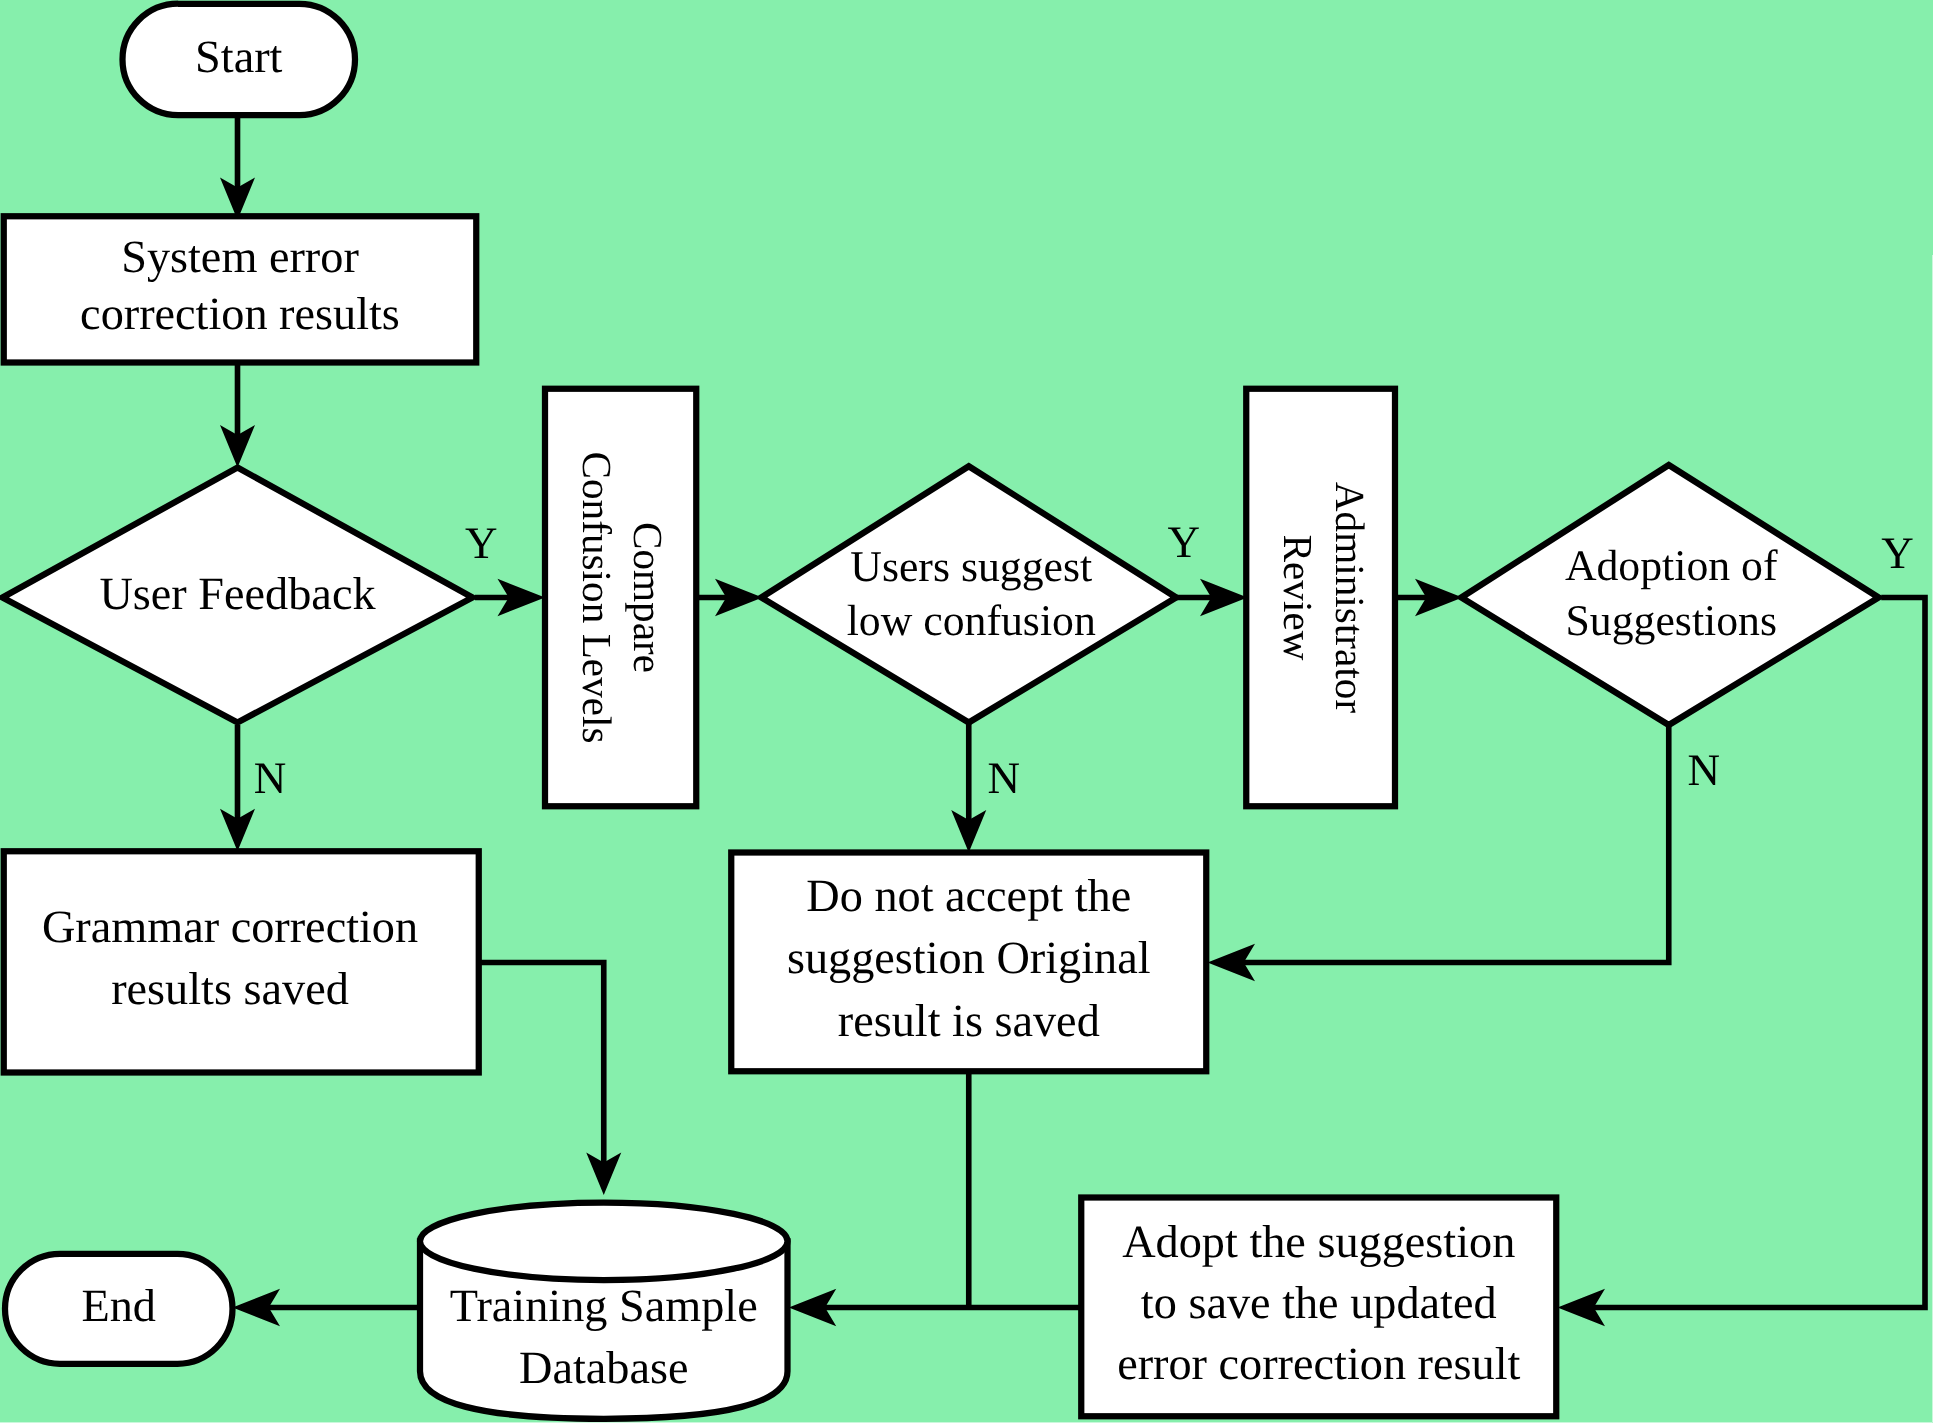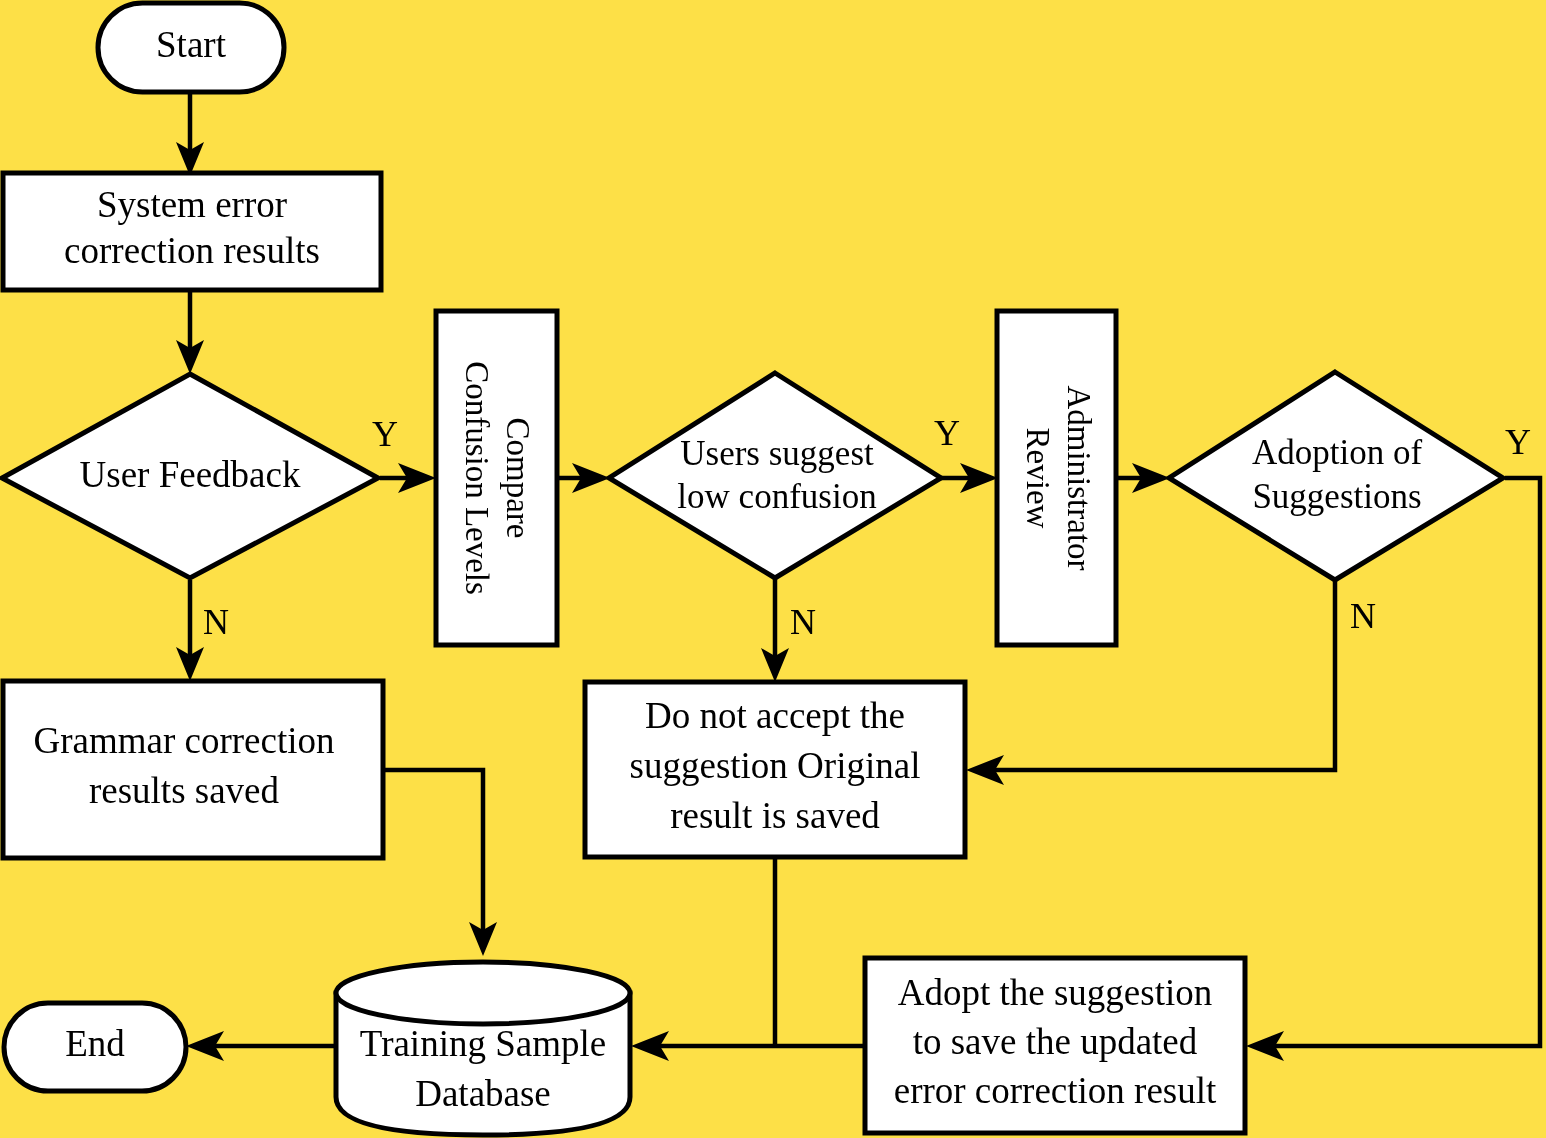--- a/index.html
+++ b/index.html
@@ -4,21 +4,21 @@
 <style>
   html, body {
     margin: 0;
     padding: 0;
     background: #ffffff;
   }
   #canvas-wrap {
     position: relative;
     width: 1546px;
     height: 1138px;
-    background: #fde047;
+    background: #86efac;
     overflow: hidden;
   }
   svg#flow {
     display: block;
     width: 1546px;
     height: 1138px;
     font-family: "Liberation Serif", "DejaVu Serif", serif;
   }
   .shape {
     fill: #ffffff;

